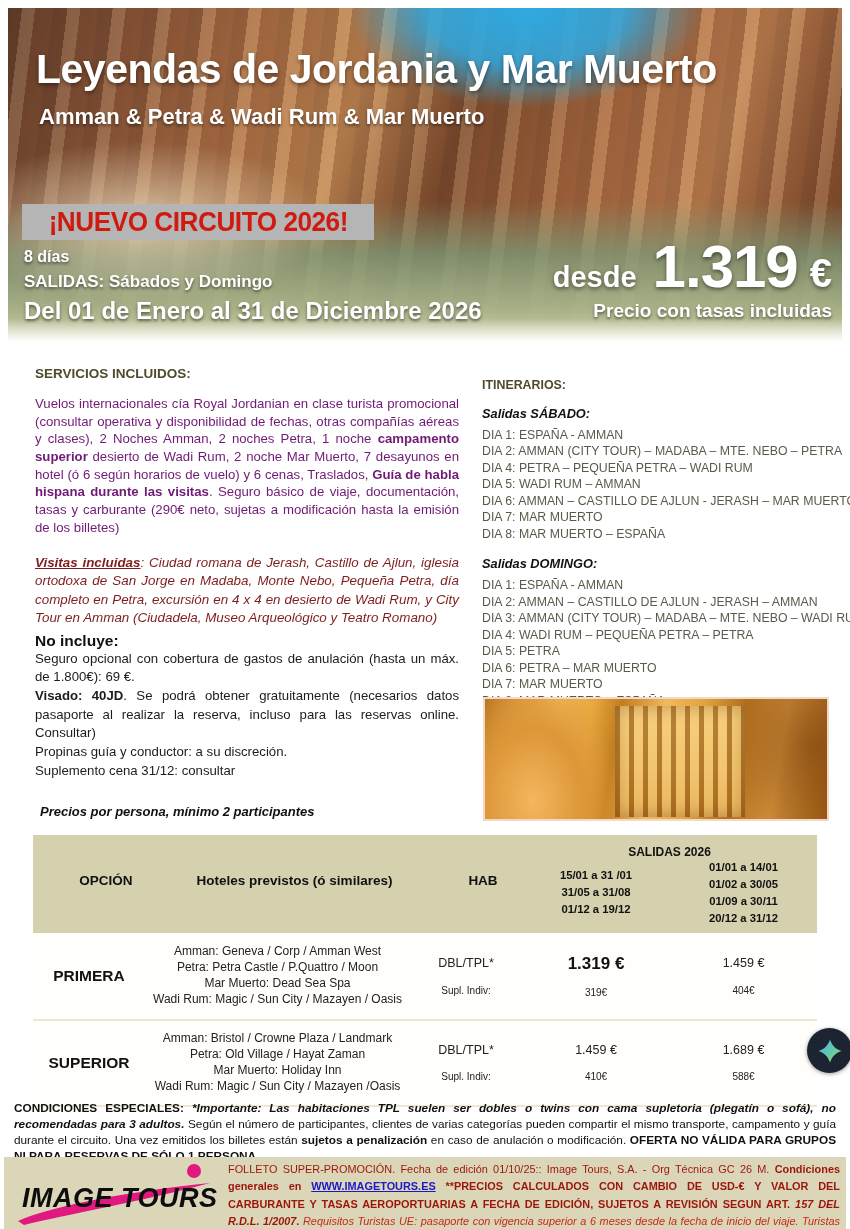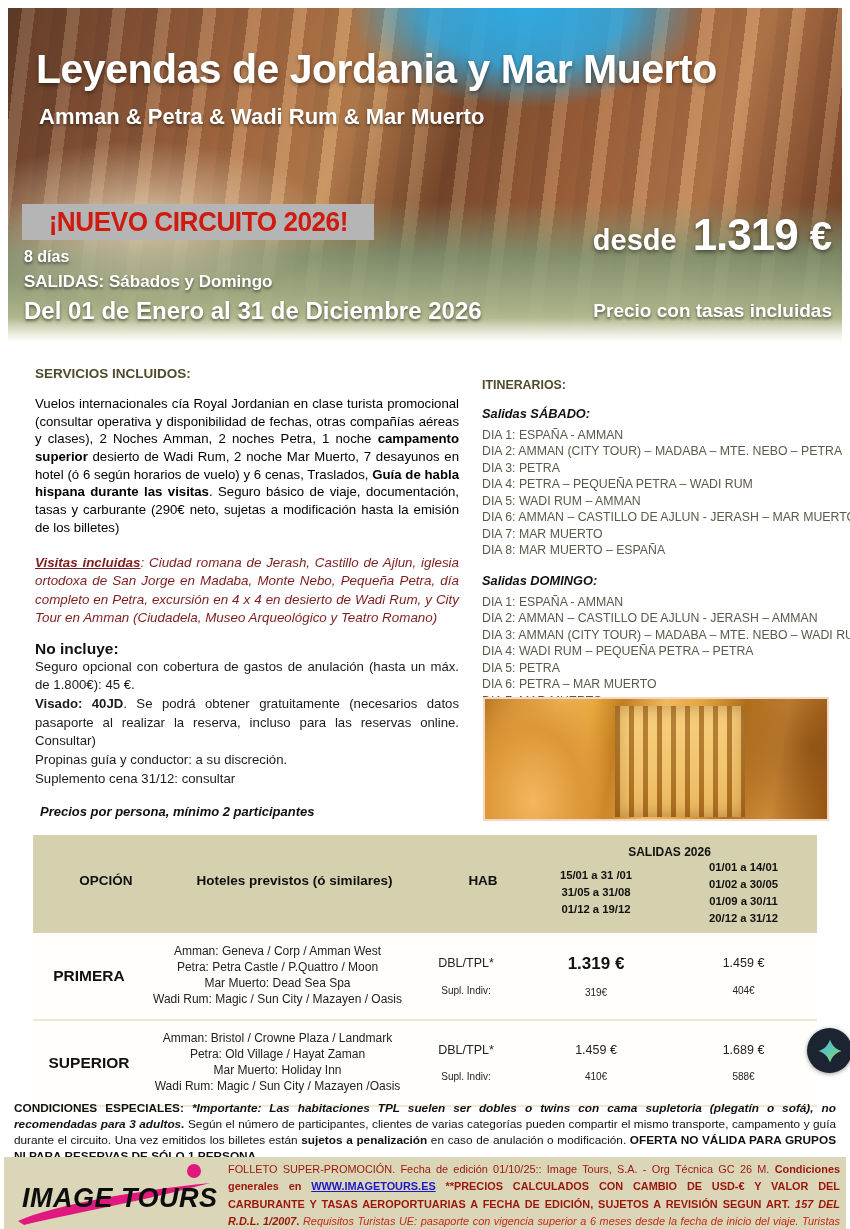--- a/index.html
+++ b/index.html
@@ -31,39 +31,39 @@
   .promo-band {
     position:absolute; left:14px; top:196px; width:352px; height:36px;
     background:#b5b5b5; display:flex; align-items:center; justify-content:center;
   }
   .promo-band span { font-size:27px; font-weight:700; color:#cf1a10; letter-spacing:-0.5px; transform:scaleX(0.97); white-space:nowrap; }
   .hero-left-info { position:absolute; left:16px; top:240px; color:#fff; text-shadow:0 2px 3px rgba(0,0,0,0.5); }
   .hero-left-info .duration   { font-size:16px; font-weight:700; }
   .hero-left-info .departures { font-size:17px; font-weight:700; margin-top:6px; }
   .hero-left-info .daterange  { font-size:24px; font-weight:700; margin-top:5px; }
   .price-line {
-    position:absolute; right:10px; top:202px; display:flex; align-items:baseline; gap:16px;
+    position:absolute; right:10px; top:224px; display:flex; align-items:baseline; gap:16px;
     color:#fff; text-shadow:0 2px 4px rgba(0,0,0,0.5);
   }
   .price-line .prefix { font-size:29px; font-weight:700; }
-  .price-line .amount { font-size:44px; font-weight:700; letter-spacing:-1px; }
+  .price-line .amount { font-size:60px; font-weight:700; letter-spacing:-1px; }
   .price-line .cur    { font-size:40px; font-weight:700; margin-left:-4px; }
   .price-note {
     position:absolute; right:10px; top:292px; font-size:19px; font-weight:700; color:#fff;
     text-shadow:0 2px 3px rgba(0,0,0,0.5);
   }
 
   
   .col-left { position:absolute; left:35px; top:366px; width:424px; color:#1c1c1c; }
   .svc-heading { font-size:13.5px; font-weight:700; color:#4f4a2b; margin-bottom:14px; }
-  .svc-p { font-size:13.2px; line-height:1.34; text-align:justify; color:#000000; }
+  .svc-p { font-size:13.2px; line-height:1.34; text-align:justify; color:#701a75; }
   .svc-p b { font-weight:700; }
   .visits { margin-top:17px; font-size:13.4px; line-height:1.38; text-align:justify; font-style:italic; color:#7f1d1d; }
   .visits .vlabel { font-weight:700; text-decoration:underline; }
-  .noinc-h { margin-top:12px; font-size:15.5px; font-weight:700; color:#111; }
+  .noinc-h { margin-top:4px; font-size:15.5px; font-weight:700; color:#111; }
   .noinc-l { font-size:13.2px; line-height:1.42; text-align:justify; color:#1c1c1c; }
   .noinc-l b { font-weight:700; }
 
   
   .col-right { position:absolute; left:482px; top:378px; width:350px; }
   .itin-heading { font-size:12.4px; font-weight:700; color:#4f4a2b; }
   .sal-title { font-size:12.8px; font-weight:700; font-style:italic; color:#111; margin-top:14px; margin-bottom:6px; }
   .day-line { font-size:12.3px; line-height:1.34; color:#5c584a; white-space:nowrap; }
   .petra {
     position:absolute; left:483px; top:697px; width:346px; height:124px;
@@ -156,32 +156,31 @@
       <span class="cur">€</span>
     </div>
     <div class="price-note">Precio con tasas incluidas</div>
   </div>
 
   <div class="col-left">
     <div class="svc-heading">SERVICIOS INCLUIDOS:</div>
     <div class="svc-p"><span>Vuelos internacionales cía Royal Jordanian en clase turista promocional (consultar operativa y disponibilidad de fechas, otras compañías aéreas y clases), 2 Noches Amman, 2 noches Petra, 1 noche </span><b>campamento superior</b><span> desierto de Wadi Rum, 2 noche Mar Muerto, 7 desayunos en hotel (ó 6 según horarios de vuelo) y 6 cenas, Traslados, </span><b>Guía de habla hispana durante las visitas</b><span>. Seguro básico de viaje, documentación, tasas y carburante (290€ neto, sujetas a modificación hasta la emisión de los billetes)</span></div>
     <div class="visits"><span class="vlabel">Visitas incluidas</span><span>: Ciudad romana de Jerash, Castillo de Ajlun, iglesia ortodoxa de San Jorge en Madaba, Monte Nebo, Pequeña Petra, día completo en Petra, excursión en 4 x 4 en desierto de Wadi Rum, y City Tour en Amman (Ciudadela, Museo Arqueológico y Teatro Romano)</span></div>
     <div class="noinc-h">No incluye:</div>
-    <div class="noinc-l">Seguro opcional con cobertura de gastos de anulación (hasta un máx. de  1.800€): 45 €.</div>
+    <div class="noinc-l">Seguro opcional con cobertura de gastos de anulación (hasta un máx. de  1.800€): 69 €.</div>
     <div class="noinc-l"><b>Visado: 40JD</b><span>. Se podrá obtener gratuitamente (necesarios datos pasaporte al realizar la reserva, incluso para las reservas online. Consultar)</span></div>
     <div class="noinc-l">Propinas guía y conductor: a su discreción.</div>
     <div class="noinc-l">Suplemento cena 31/12: consultar</div>
   </div>
 
   <div class="col-right">
     <div class="itin-heading">ITINERARIOS:</div>
     <div class="sal-title">Salidas SÁBADO:</div>
     <div class="day-line">DIA 1: ESPAÑA - AMMAN</div>
     <div class="day-line">DIA 2: AMMAN (CITY TOUR) – MADABA – MTE. NEBO – PETRA</div>
-    <div class="day-line">DIA 3: PETRA</div>
     <div class="day-line">DIA 4: PETRA – PEQUEÑA PETRA – WADI RUM</div>
     <div class="day-line">DIA 5: WADI RUM – AMMAN</div>
     <div class="day-line">DIA 6: AMMAN – CASTILLO DE AJLUN - JERASH – MAR MUERTO</div>
     <div class="day-line">DIA 7: MAR MUERTO</div>
     <div class="day-line">DIA 8: MAR MUERTO – ESPAÑA</div>
     <div class="sal-title">Salidas DOMINGO:</div>
     <div class="day-line">DIA 1: ESPAÑA - AMMAN</div>
     <div class="day-line">DIA 2: AMMAN – CASTILLO DE AJLUN - JERASH – AMMAN</div>
     <div class="day-line">DIA 3: AMMAN (CITY TOUR) – MADABA – MTE. NEBO – WADI RUM</div>
     <div class="day-line">DIA 4: WADI RUM – PEQUEÑA PETRA – PETRA</div>

